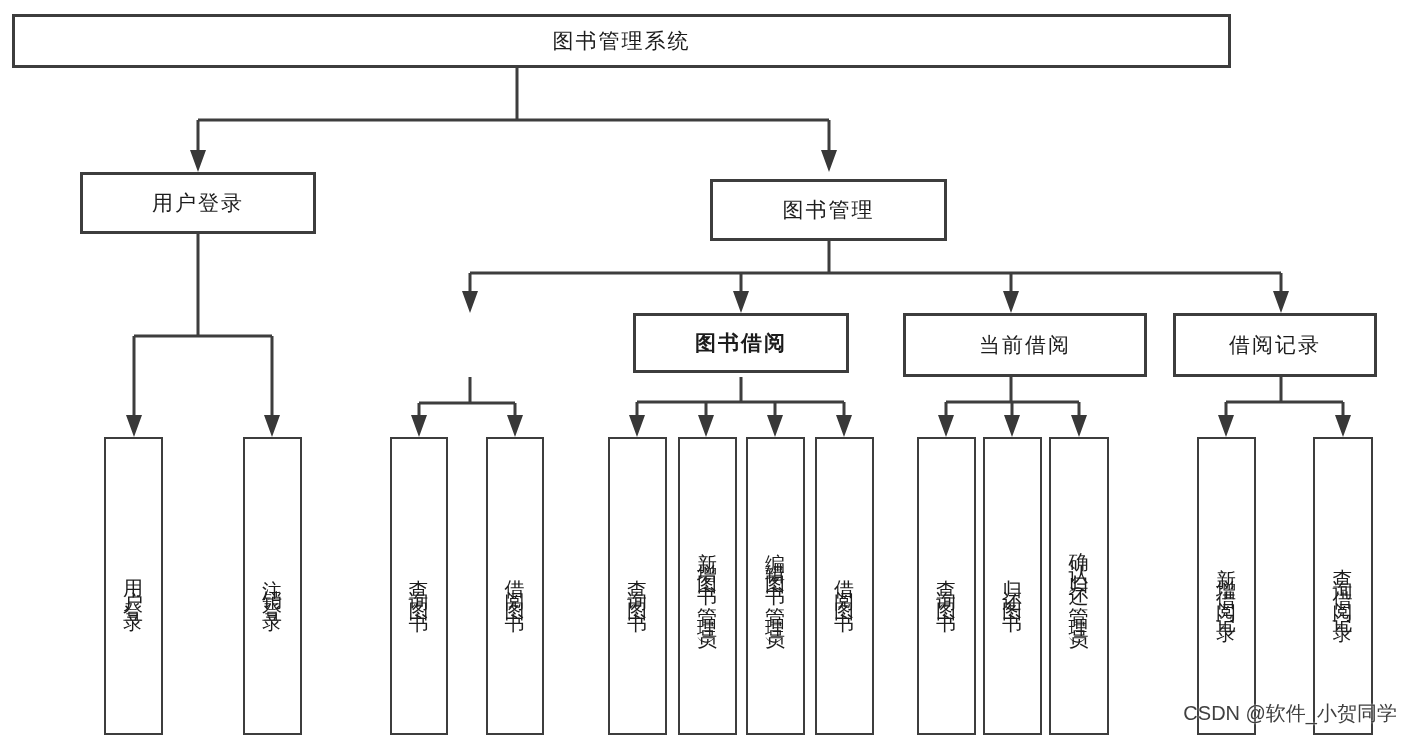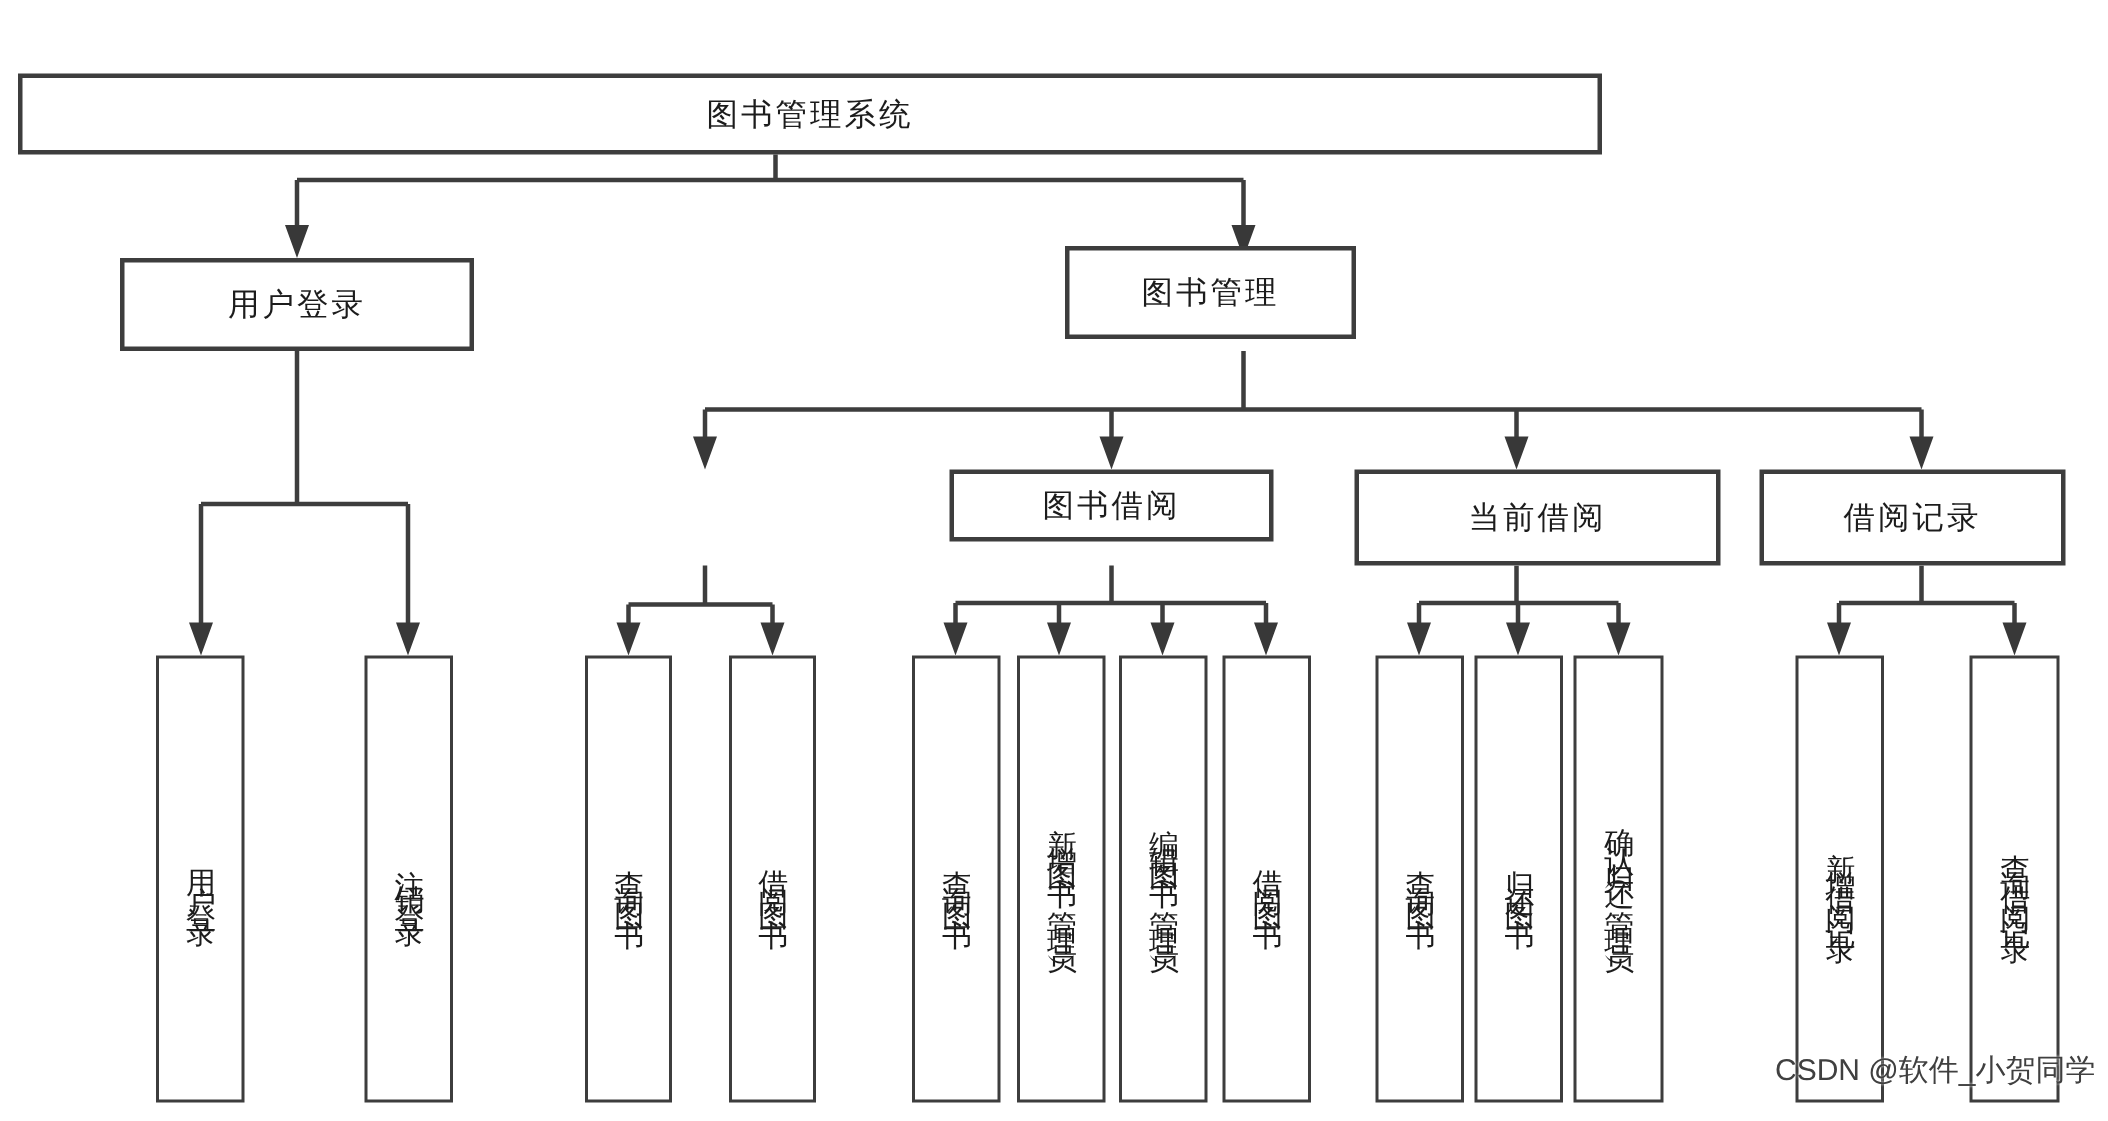--- a/index.html
+++ b/index.html
@@ -80,26 +80,26 @@
       M698,415 L714,415 L706,437 Z
       M767,415 L783,415 L775,437 Z
       M836,415 L852,415 L844,437 Z
       M938,415 L954,415 L946,437 Z
       M1004,415 L1020,415 L1012,437 Z
       M1071,415 L1087,415 L1079,437 Z
       M1218,415 L1234,415 L1226,437 Z
       M1335,415 L1351,415 L1343,437 Z"></path>
   </svg>
 
-  <div class="box hbox" style="left:12px; top:14px; width:1056px; height:54px;margin-top:35px;">图书管理系统</div>
+  <div class="box hbox" style="left:12px; top:14px; width:1219px; height:54px;">图书管理系统</div>
 
   <div class="box hbox" style="left:80px; top:172px; width:236px; height:62px;">用户登录</div>
-  <div class="box hbox" style="left:710px; top:164px; width:194px; height:62px;">图书管理</div>
+  <div class="box hbox" style="left:710px; top:179px; width:237px; height:62px;">图书管理</div>
 
-  <div class="box hbox" style="left:633px; top:313px; width:216px; height:48px;">图书借阅</div>
+  <div class="box hbox" style="left:633px; top:313px; width:216px; height:60px;font-weight:bold;">图书借阅</div>
   <div class="box hbox" style="left:903px; top:313px; width:244px; height:64px;">当前借阅</div>
   <div class="box hbox" style="left:1173px; top:313px; width:204px; height:64px;">借阅记录</div>
 
   <div class="box leaf" style="left:104px; top:437px; width:59px; height:298px;">用户登录</div>
   <div class="box leaf" style="left:243px; top:437px; width:59px; height:298px;">注销登录</div>
 
   <div class="box leaf" style="left:390px; top:437px; width:58px; height:298px;">查询图书</div>
   <div class="box leaf" style="left:486px; top:437px; width:58px; height:298px;">借阅图书</div>
 
   <div class="box leaf" style="left:608px; top:437px; width:59px; height:298px;">查询图书</div>

